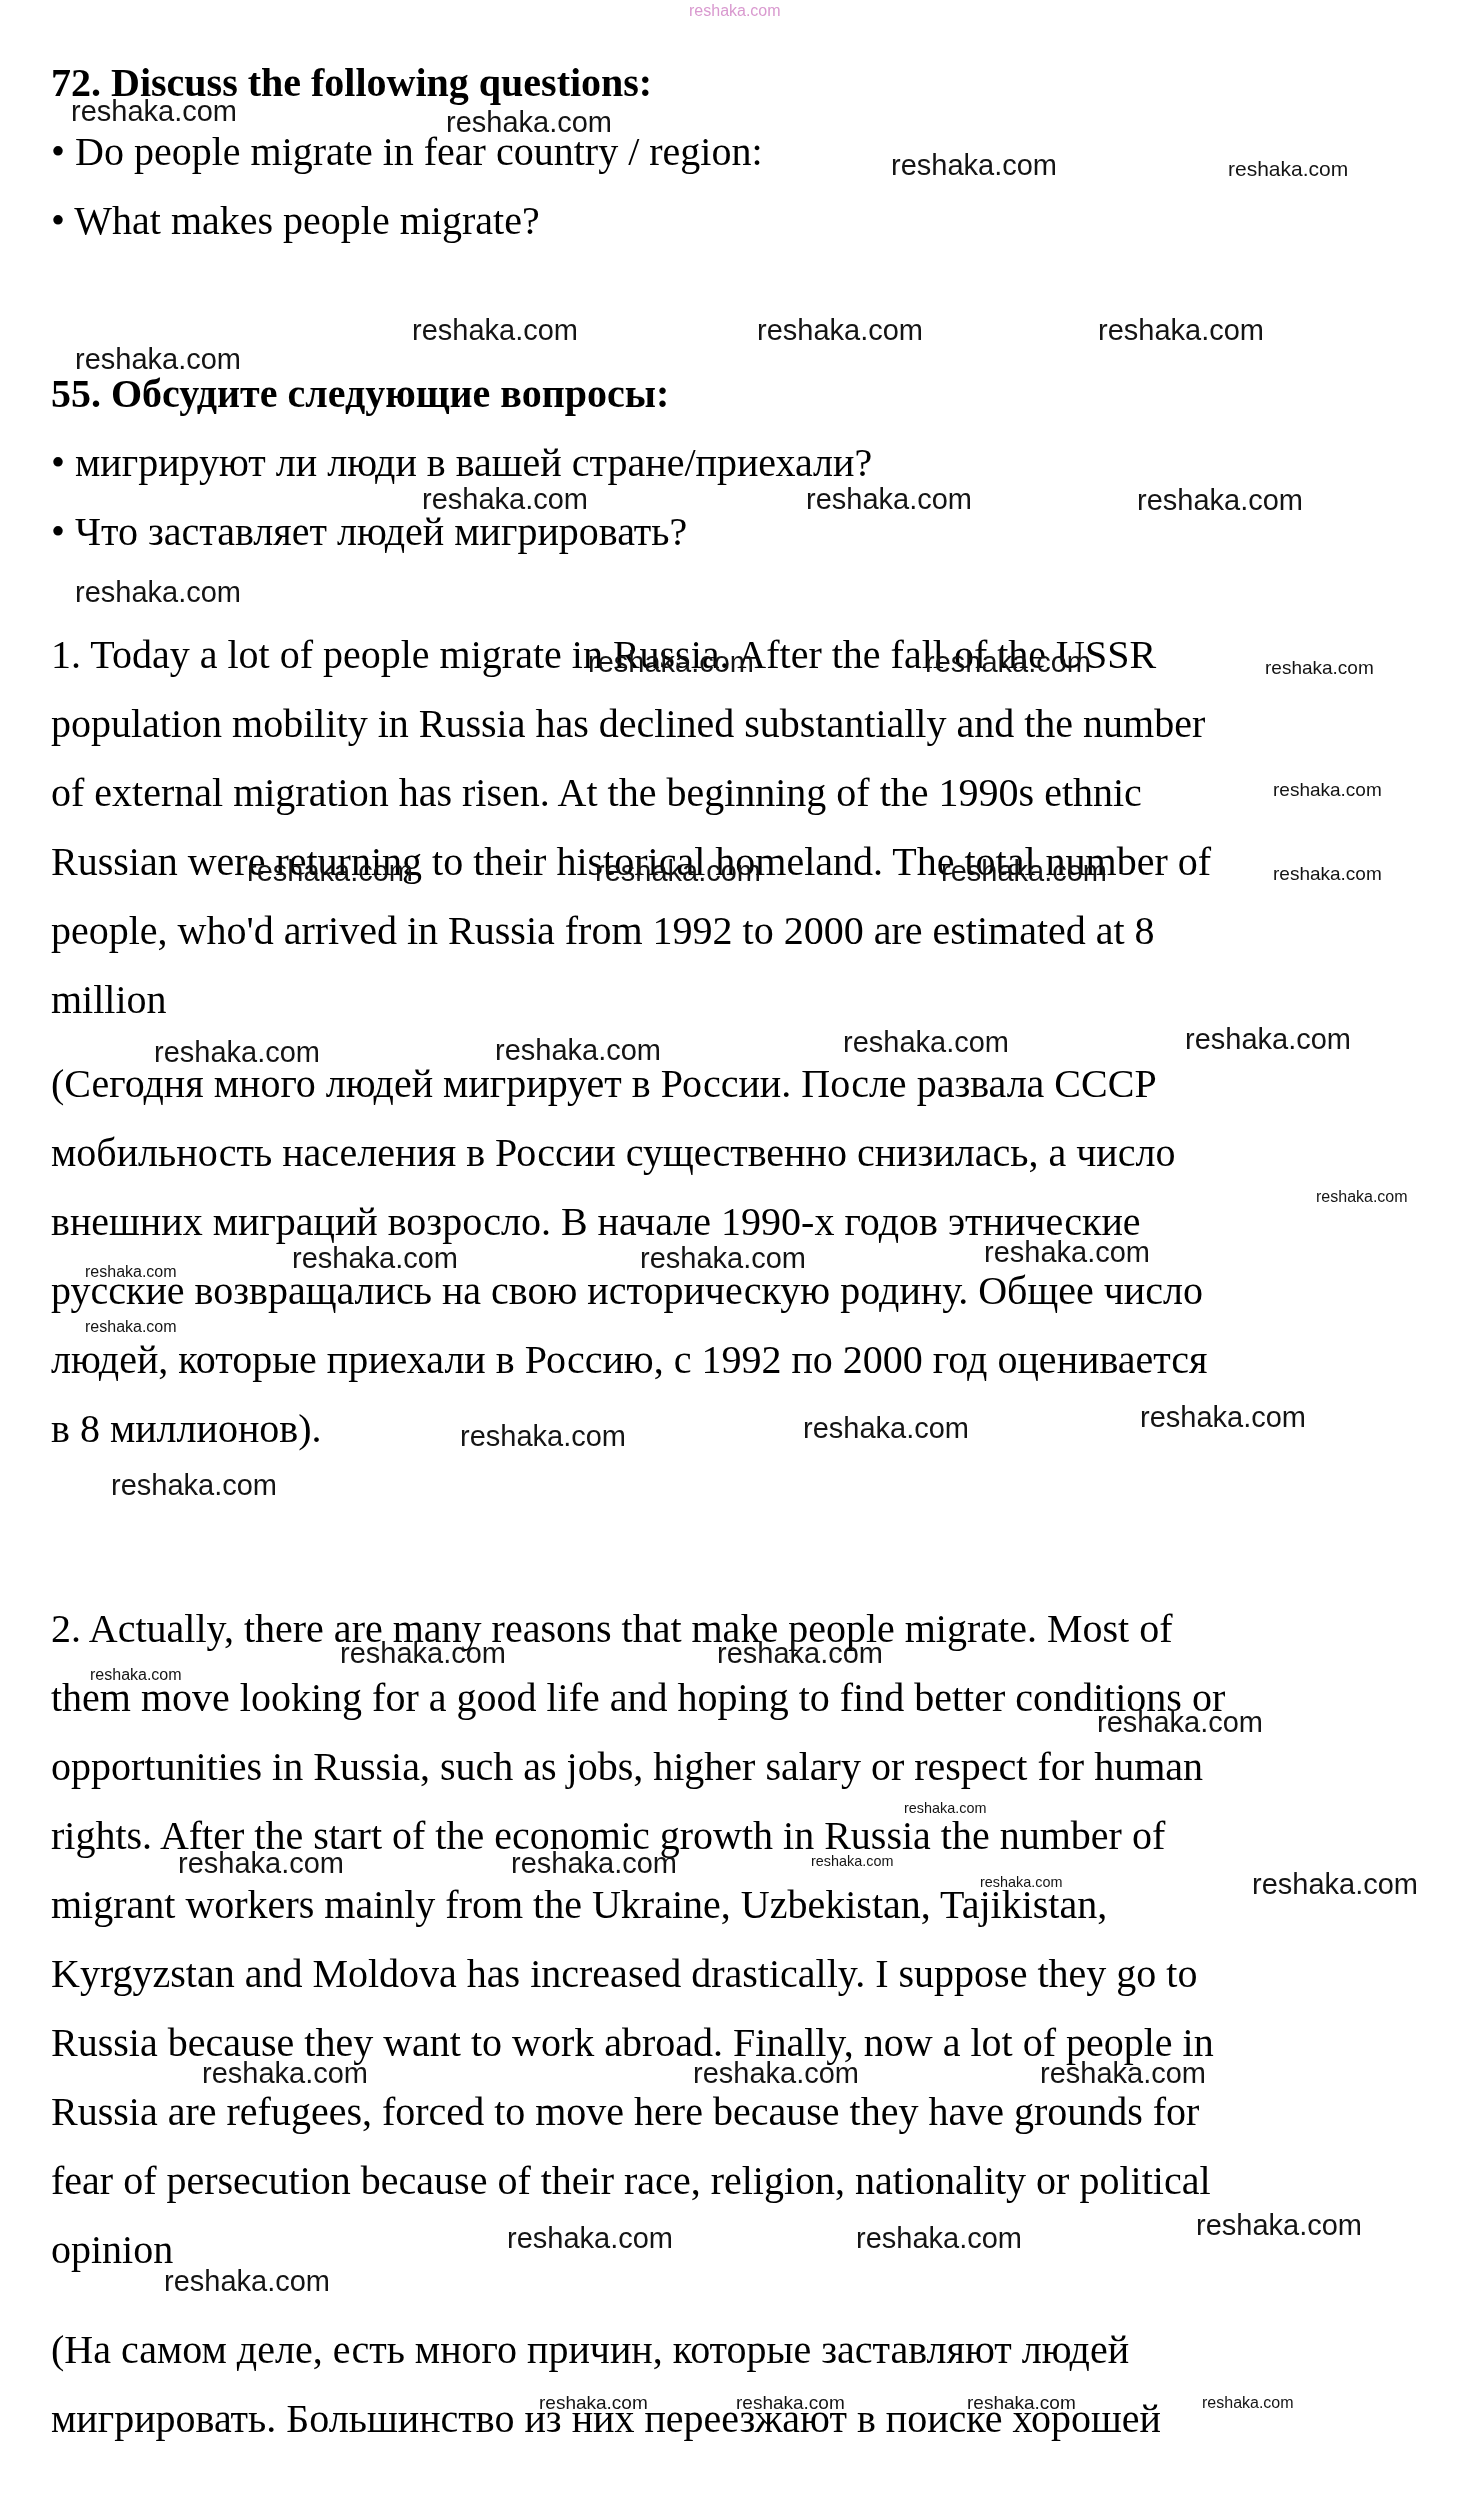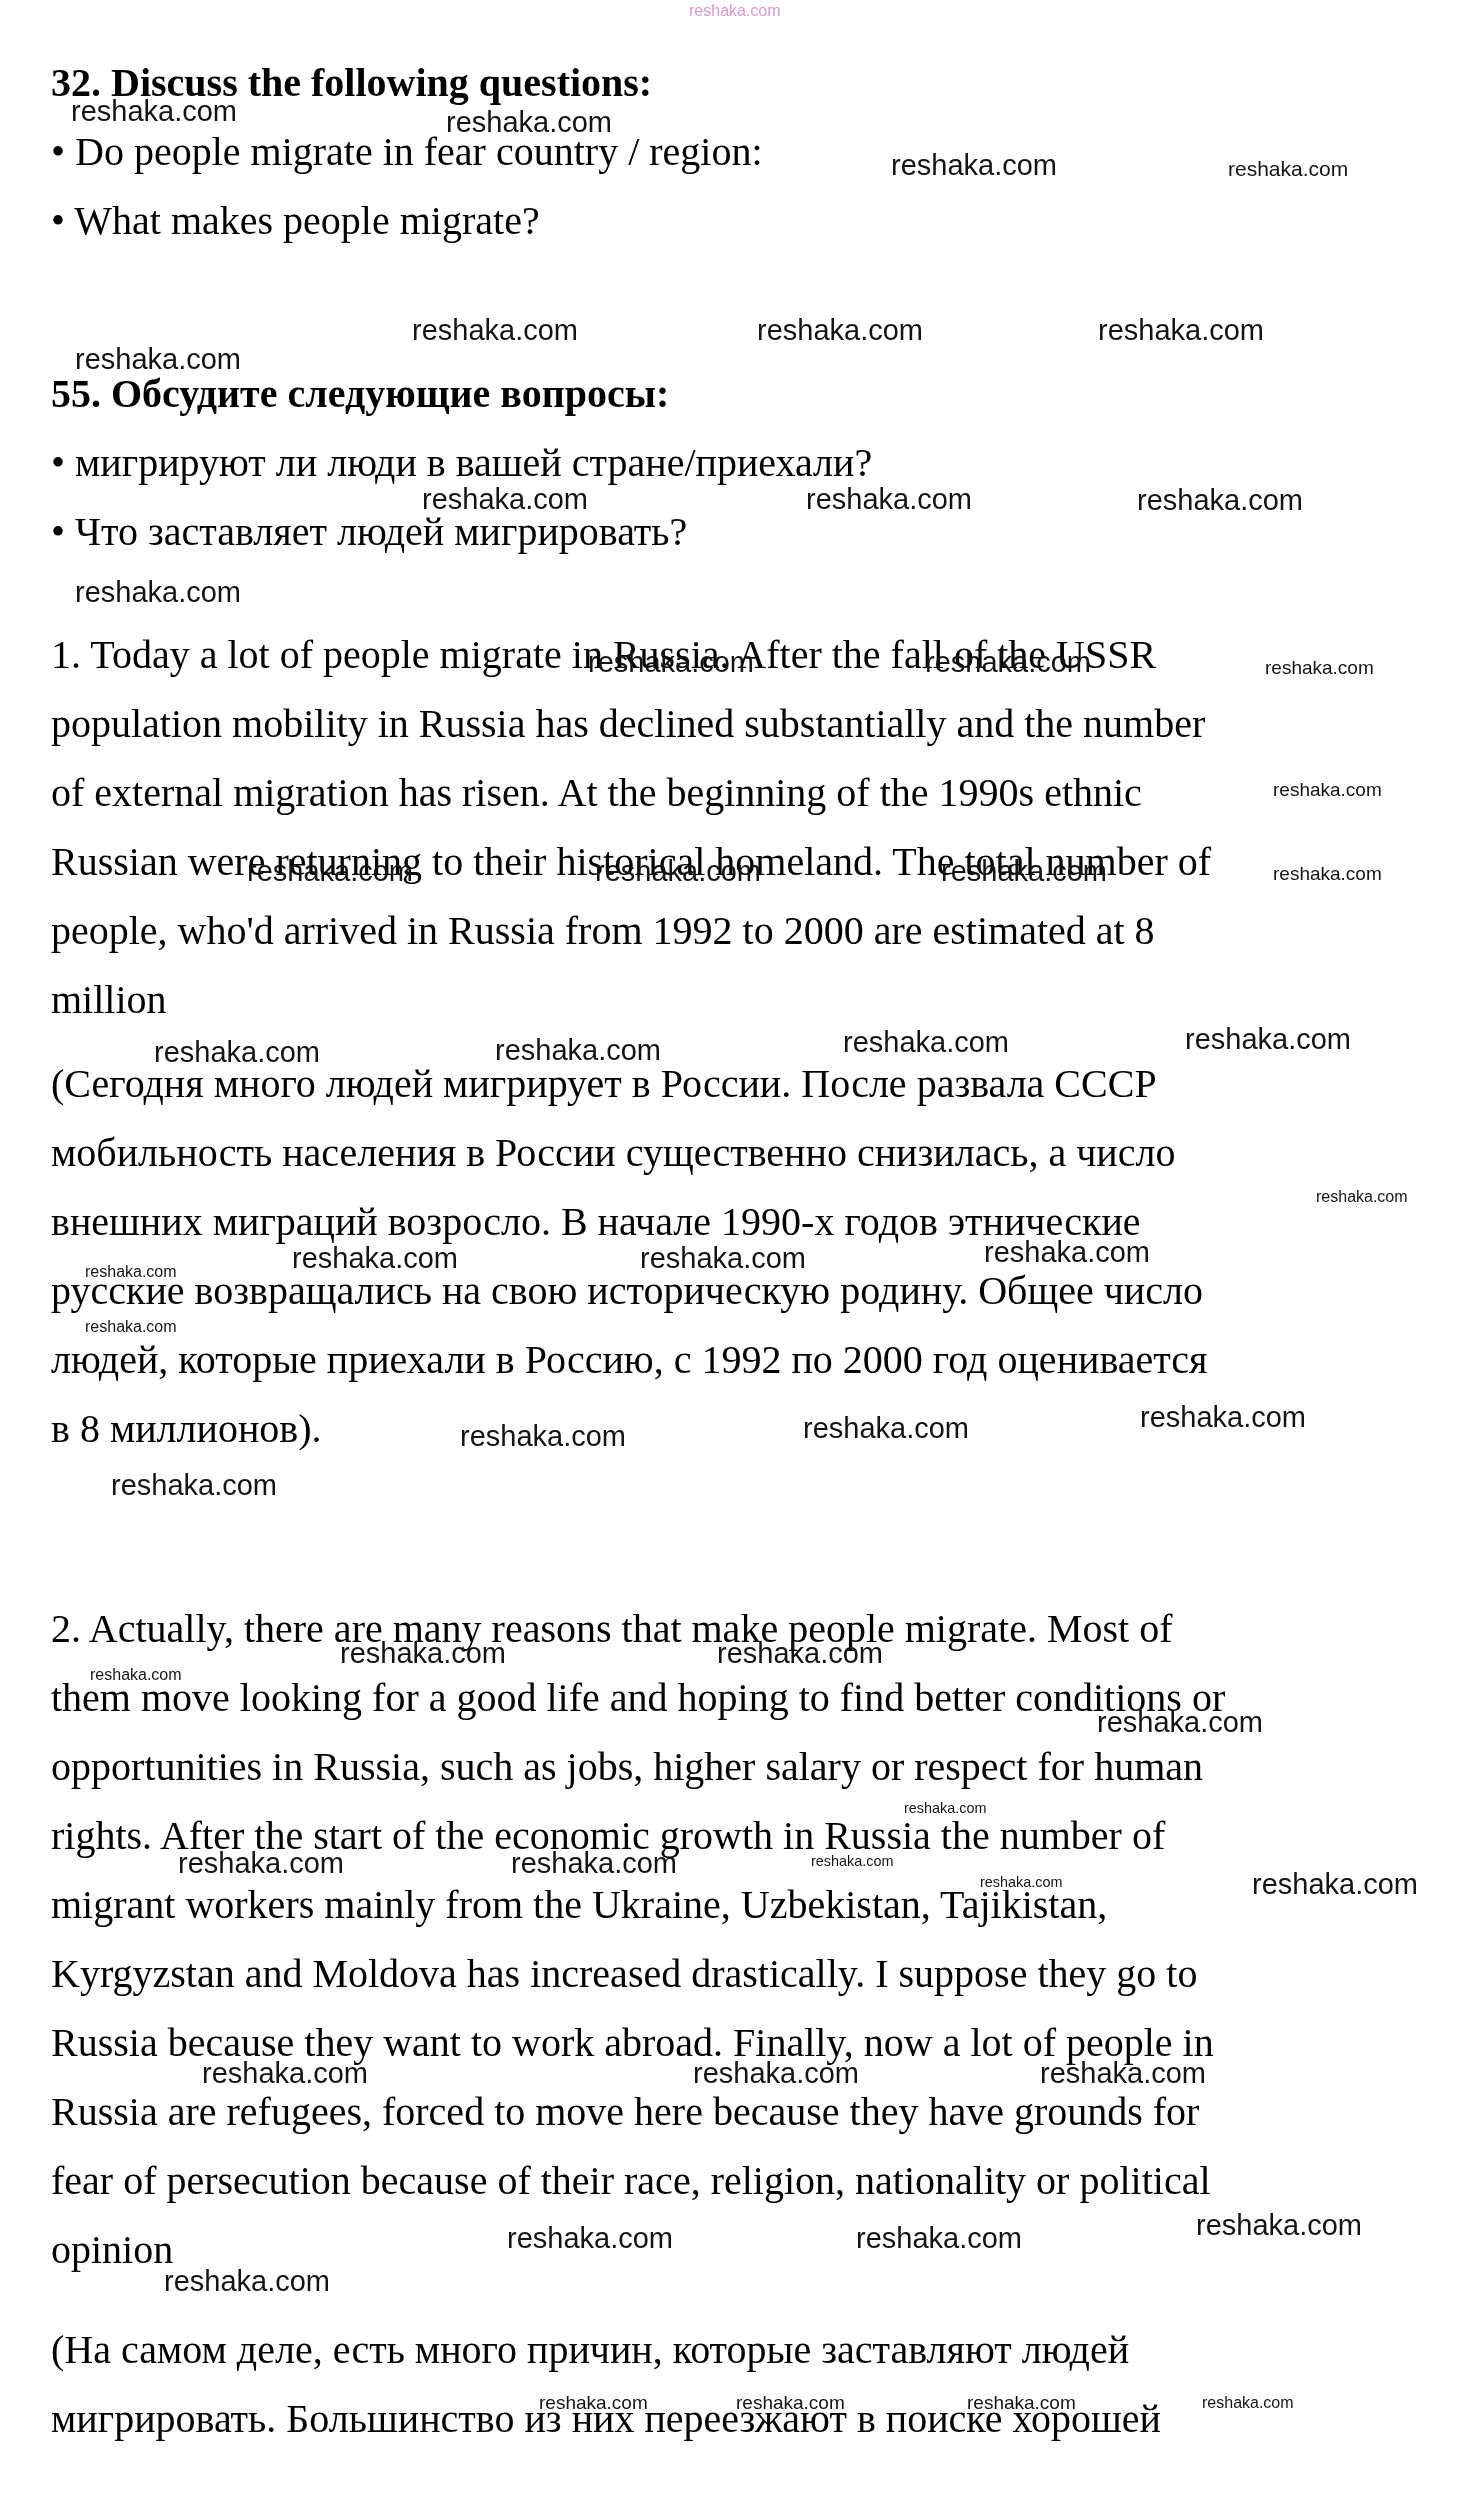--- a/index.html
+++ b/index.html
@@ -99,21 +99,21 @@
       <span class="wm" style="left: 507px; top: 2222px; font-size: 29px; color: rgb(20, 20, 20);">reshaka.com</span>
       <span class="wm" style="left: 856px; top: 2222px; font-size: 29px; color: rgb(20, 20, 20);">reshaka.com</span>
       <span class="wm" style="left: 1196px; top: 2209px; font-size: 29px; color: rgb(20, 20, 20);">reshaka.com</span>
       <span class="wm" style="left: 164px; top: 2265px; font-size: 29px; color: rgb(20, 20, 20);">reshaka.com</span>
       <span class="wm" style="left: 539px; top: 2392px; font-size: 19px; color: rgb(20, 20, 20);">reshaka.com</span>
       <span class="wm" style="left: 736px; top: 2392px; font-size: 19px; color: rgb(20, 20, 20);">reshaka.com</span>
       <span class="wm" style="left: 967px; top: 2392px; font-size: 19px; color: rgb(20, 20, 20);">reshaka.com</span>
       <span class="wm" style="left: 1202px; top: 2394px; font-size: 16px; color: rgb(20, 20, 20);">reshaka.com</span>
     </div>
 
-  <div class="t bold" style="top:48px">32. Discuss the following questions:</div>
+  <div class="t bold" style="top:48px">72. Discuss the following questions:</div>
 
   <div class="t" style="top:117px">• Do people migrate in fear country / region:
 • What makes people migrate?</div>
 
   <div class="t bold" style="top:359px">55. Обсудите следующие вопросы:</div>
 
   <div class="t" style="top:428px">• мигрируют ли люди в вашей стране/приехали?
 • Что заставляет людей мигрировать?</div>
 
   <div class="t" style="top:620px">1. Today a lot of people migrate in Russia. After the fall of the USSR

